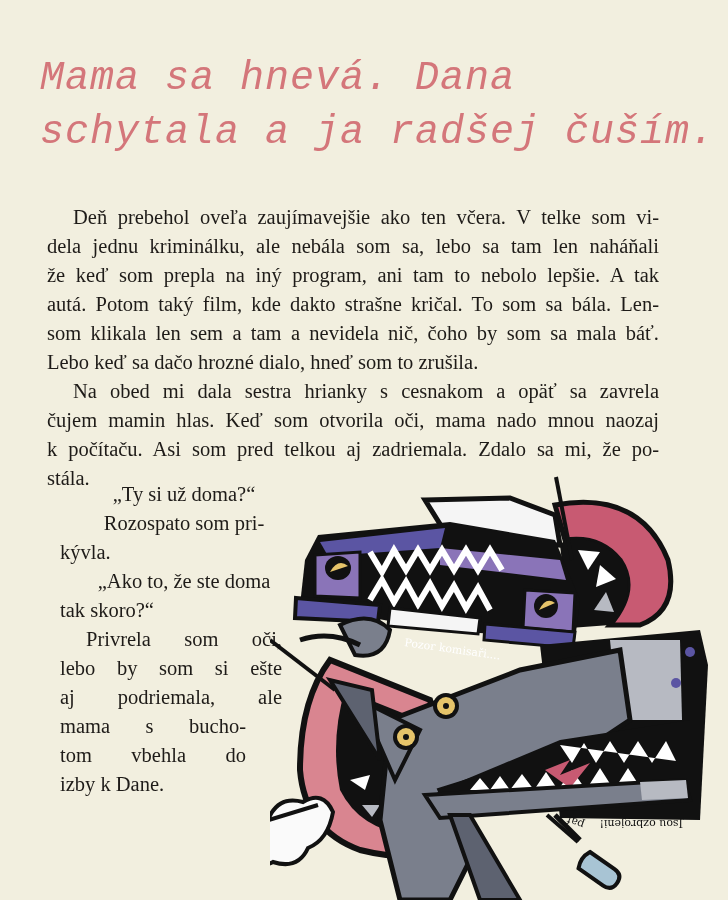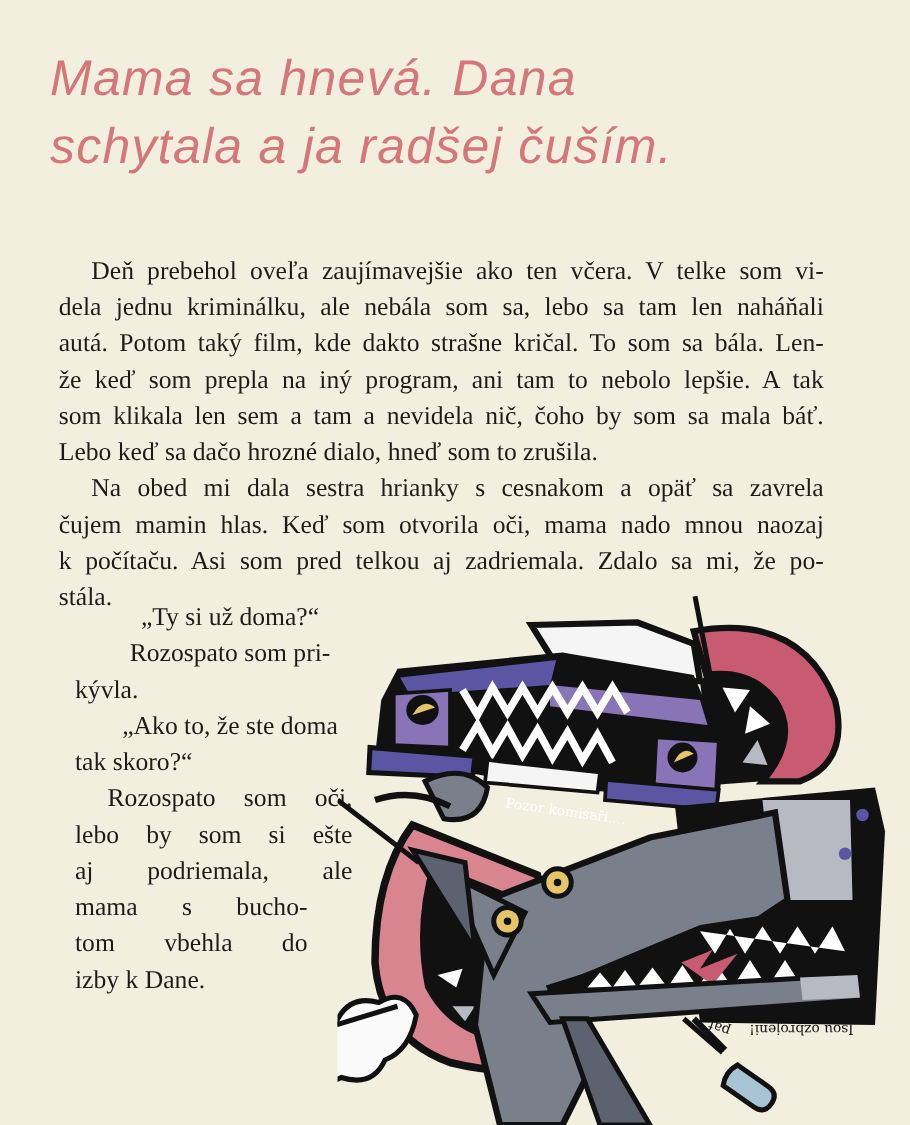--- a/index.html
+++ b/index.html
@@ -5,22 +5,22 @@
   html, body { margin: 0; padding: 0; }
   body {
     width: 728px; height: 900px; overflow: hidden;
     background: #f2efdf;
     position: relative;
     font-family: "Liberation Serif", "DejaVu Serif", serif;
     color: #1e1b18;
   }
   .page { position: absolute; inset: 0; }
   .handwritten {
-    position: absolute; left: 40px; top: 36px; width: 680px;
-    font-family: Liberation Sans, sans-serif;
+    position: absolute; left: 40px; top: 52px; width: 680px;
+    font-family: Liberation Mono, monospace;
     font-style: italic;
     color: #d4767a;
     font-size: 40px;
     line-height: 54px;
     letter-spacing: 1px;
   }
   .handwritten .hw-line { display: block; white-space: nowrap; }
   .body-text {
     position: absolute; left: 47px; top: 203px; width: 612px;
     font-size: 20.5px;
@@ -47,40 +47,40 @@
 
   <div class="handwritten">
     <span class="hw-line">Mama sa hnevá. Dana</span>
     <span class="hw-line">schytala a ja radšej čuším.</span>
   </div>
 
   <div class="body-text">
     <p>
       <span class="line">Deň prebehol oveľa zaujímavejšie ako ten včera. V telke som vi-</span>
       <span class="line" style="text-indent:0">dela jednu kriminálku, ale nebála som sa, lebo sa tam len naháňali</span>
+      <span class="line" style="text-indent:0">že keď som prepla na iný program, ani tam to nebolo lepšie. A tak</span>
       <span class="line" style="text-indent:0">autá. Potom taký film, kde dakto strašne kričal. To som sa bála. Len-</span>
-      <span class="line" style="text-indent:0">že keď som prepla na iný program, ani tam to nebolo lepšie. A tak</span>
       <span class="line" style="text-indent:0">som klikala len sem a tam a nevidela nič, čoho by som sa mala báť.</span>
       <span class="line last" style="text-indent:0">Lebo keď sa dačo hrozné dialo, hneď som to zrušila.</span>
     </p>
     <p>
       <span class="line">Na obed mi dala sestra hrianky s cesnakom a opäť sa zavrela</span>
       <span class="line" style="text-indent:0">čujem mamin hlas. Keď som otvorila oči, mama nado mnou naozaj</span>
       <span class="line" style="text-indent:0">k počítaču. Asi som pred telkou aj zadriemala. Zdalo sa mi, že po-</span>
       <span class="line last" style="text-indent:0">stála.</span>
     </p>
   </div>
 
   <div class="narrow">
     <span class="line indent">„Ty si už doma?“</span>
     <span class="line indent">Rozospato som pri-</span>
     <span class="line">kývla.</span>
     <span class="line indent">„Ako to, že ste doma</span>
     <span class="line">tak skoro?“</span>
-    <span class="line indent just">Rozospato som oči,</span>
+    <span class="line indent just">Privrela som oči,</span>
     <span class="line just">lebo by som si ešte</span>
     <span class="line just">aj podriemala, ale</span>
     <span class="line just" style="width:186px">mama s bucho-</span>
     <span class="line just" style="width:186px">tom vbehla do</span>
     <span class="line">izby k Dane.</span>
   </div>
 
   <svg class="illustration" viewBox="270 470 458 430" width="458" height="430">
 
     <g>

